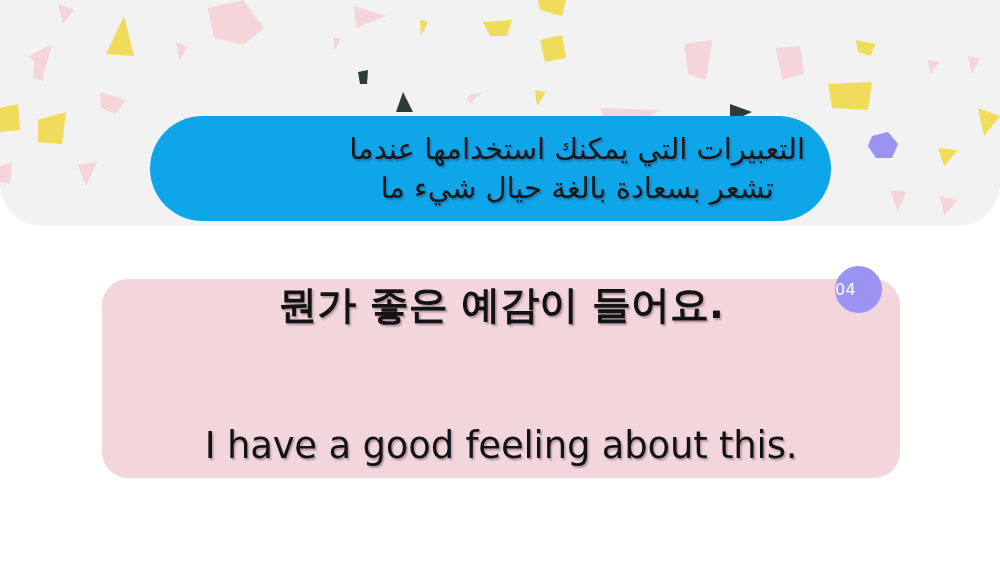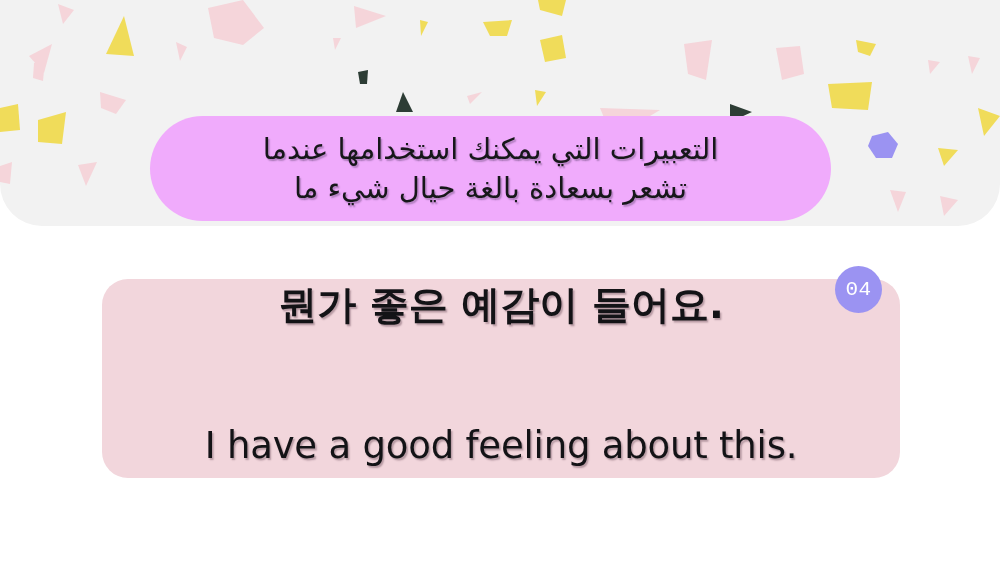--- a/index.html
+++ b/index.html
@@ -34,25 +34,25 @@
     height: 226px;
   }
 
   
   .title-pill {
     position: absolute;
     left: 150px;
     top: 116px;
     width: 681px;
     height: 105px;
-    background: #f0abfc;
+    background: #0ea5e9;
     border-radius: 53px;
     display: flex;
     align-items: center;
-    justify-content: center;
+    justify-content: flex-end;
     box-sizing: border-box;
     padding: 13px 26px;
   }
   .title-pill-text {
     direction: rtl;
     text-align: center;
     color: #17171a;
     font-size: 29px;
     line-height: 1.34;
     letter-spacing: 0px;
@@ -107,26 +107,25 @@
   .number-badge {
     position: absolute;
     left: 835px;
     top: 266px;
     width: 47px;
     height: 47px;
     border-radius: 50%;
     background: #9b93f2;
     display: flex;
     align-items: center;
-    justify-content: center;
+    justify-content: flex-start;
     color: #ffffff;
-    font-size: 21px;
+    font-size: 16px;
     font-weight: 400;
     letter-spacing: 0.3px;
-    font-family: Liberation Mono, monospace;
   }
 </style>
 </head>
 <body>
 
 <div class="confetti-panel">
   <svg class="confetti-layer" viewBox="0 0 1000 226" preserveAspectRatio="none">
       <polygon points="29,56 52,44 44,73" fill="#f5d5da"></polygon>
       <polygon points="58,4 74,10 63,24" fill="#f5d5da"></polygon>
       <polygon points="106,54 124,16 134,56" fill="#f0dc5a"></polygon>

